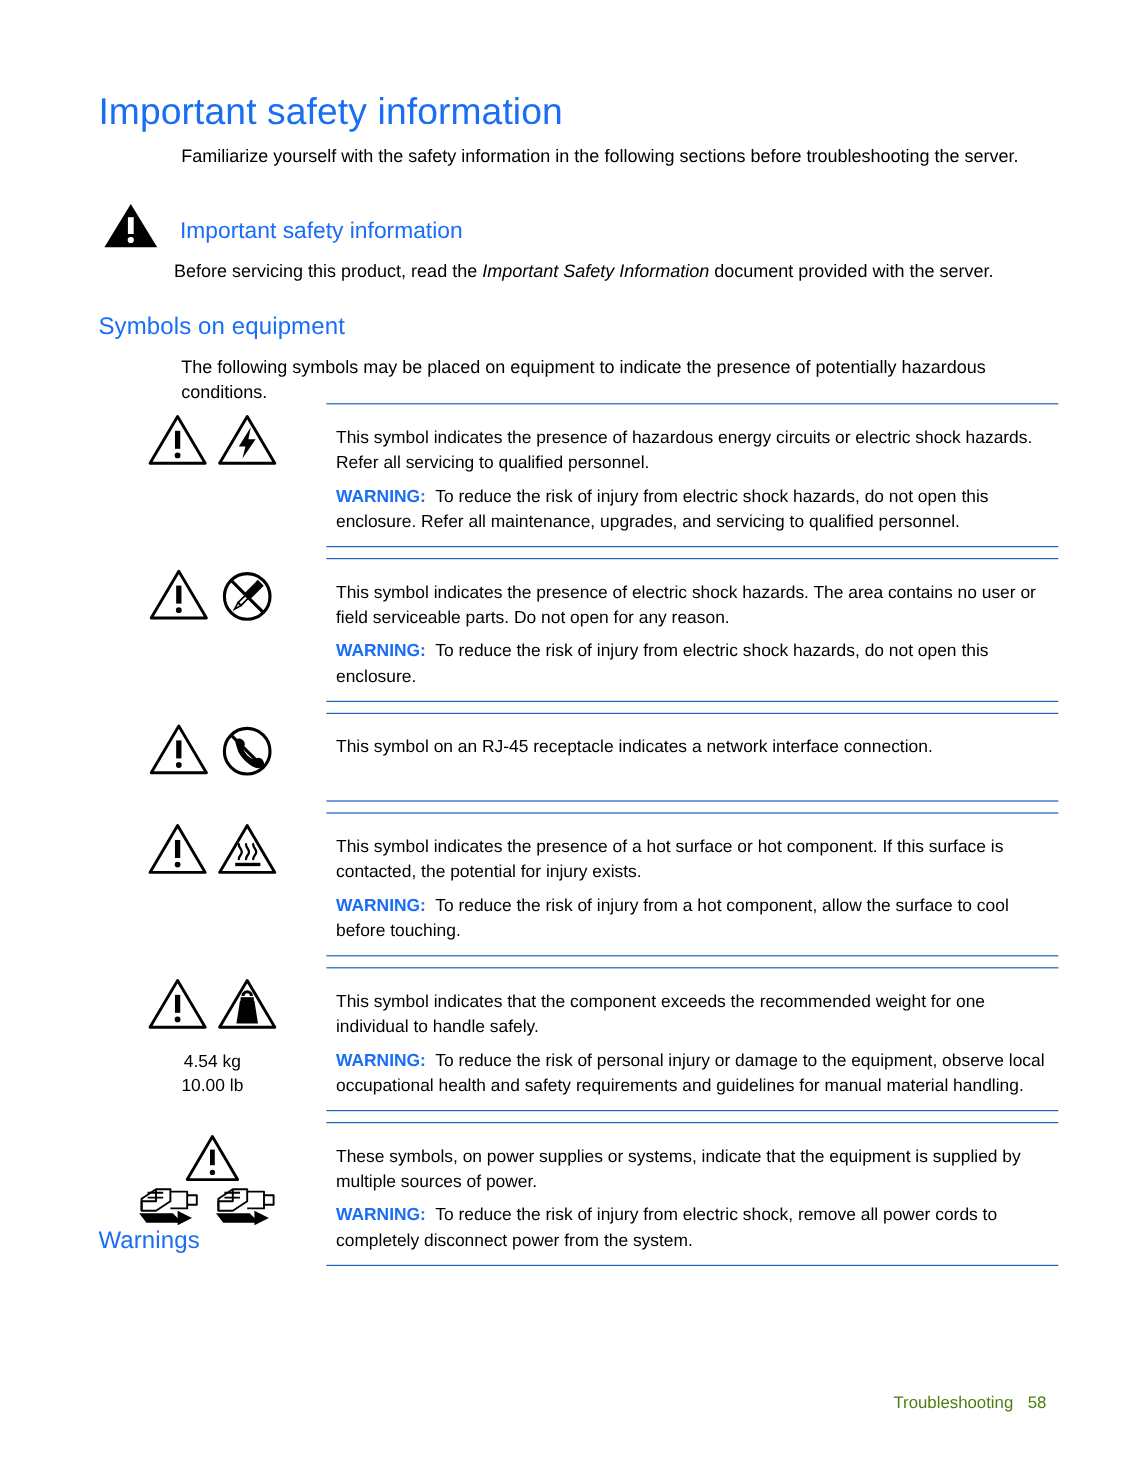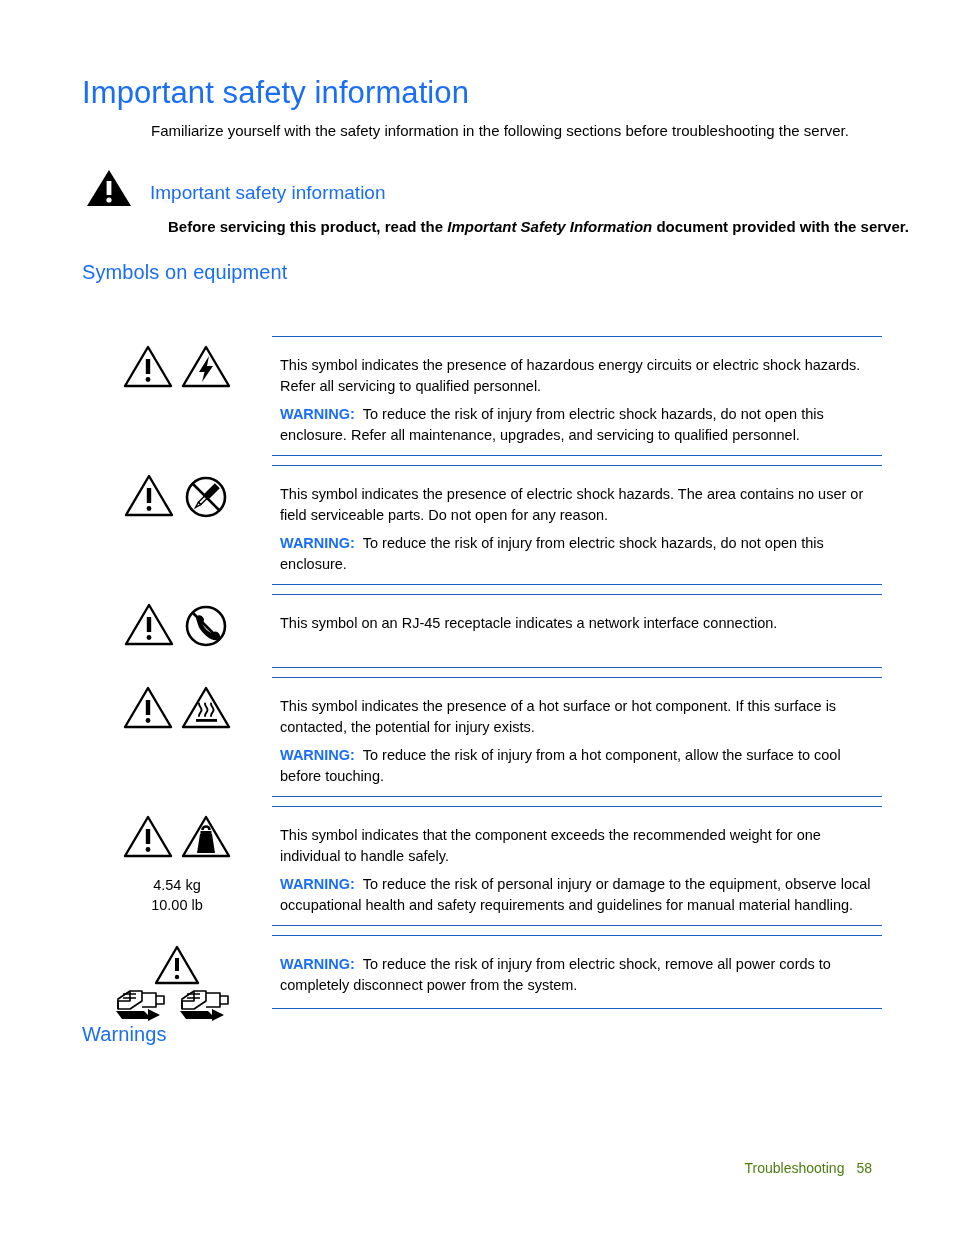--- a/index.html
+++ b/index.html
@@ -76,24 +76,23 @@
     color: #000000;
   }
 
   .p-intro {
     left: 151px;
     top: 120px;
     width: 760px;
   }
 
   .p-before {
-    left: 168px;
+    left: 145px;
     top: 216px;
     width: 760px;
-    font-weight: bold;
   }
 
   .p-following {
     left: 151px;
     top: 296px;
     width: 700px;
   }
 
   .it { font-style: italic; }
 
@@ -186,20 +185,21 @@
       <polygon points="23,2 45,38 1,38" fill="#000000"></polygon>
       <rect x="20.6" y="13" width="4.8" height="14" fill="#ffffff"></rect>
       <circle cx="23" cy="32" r="2.6" fill="#ffffff"></circle>
     </svg>
   </div>
   <div class="h3-important">Important safety information</div>
 
   <div class="para p-before"><span>Before servicing this product, read the </span><span class="it">Important Safety Information</span><span> document provided with the server.</span></div>
 
   <div class="h2 h2-symbols">Symbols on equipment</div>
+  <div class="para p-following">The following symbols may be placed on equipment to indicate the presence of potentially hazardous conditions.</div>
 
   <div class="sym-table">
 
     <div class="sym-row">
       <div class="sym-icons">
         <div class="icon-pair">
           <span>
             <svg width="52" height="46" viewBox="0 0 52 46">
               <polygon points="26,3 49,42 3,42" fill="none" stroke="#000" stroke-width="2.4" stroke-linejoin="round"></polygon>
               <rect x="23.8" y="15" width="4.4" height="15" fill="#000"></rect>
@@ -354,20 +354,21 @@
               <path d="M30 50 L44 50 L44 64 L30 64"></path>
               <path d="M44 53 L52 53 L52 61 L44 61"></path>
               <path d="M11 51 L24 51 M11 55 L24 55"></path>
             </g>
             <polygon points="68,68 96,68 104,76 74,76" fill="#000"></polygon>
             <polygon points="100,66 112,72 100,78" fill="#000"></polygon>
           </svg>
         </span>
       </div>
       <div class="sym-text">
+        <p>These symbols, on power supplies or systems, indicate that the equipment is supplied by multiple sources of power.</p>
         <p><span class="warn-label">WARNING:</span>&nbsp; <span>To reduce the risk of injury from electric shock, remove all power cords to completely disconnect power from the system.</span></p>
       </div>
     </div>
 
   </div>
 
   <div class="h2 h2-warnings">Warnings</div>
 
   <div class="footer">
     <span>Troubleshooting</span><span class="fnum">58</span>

